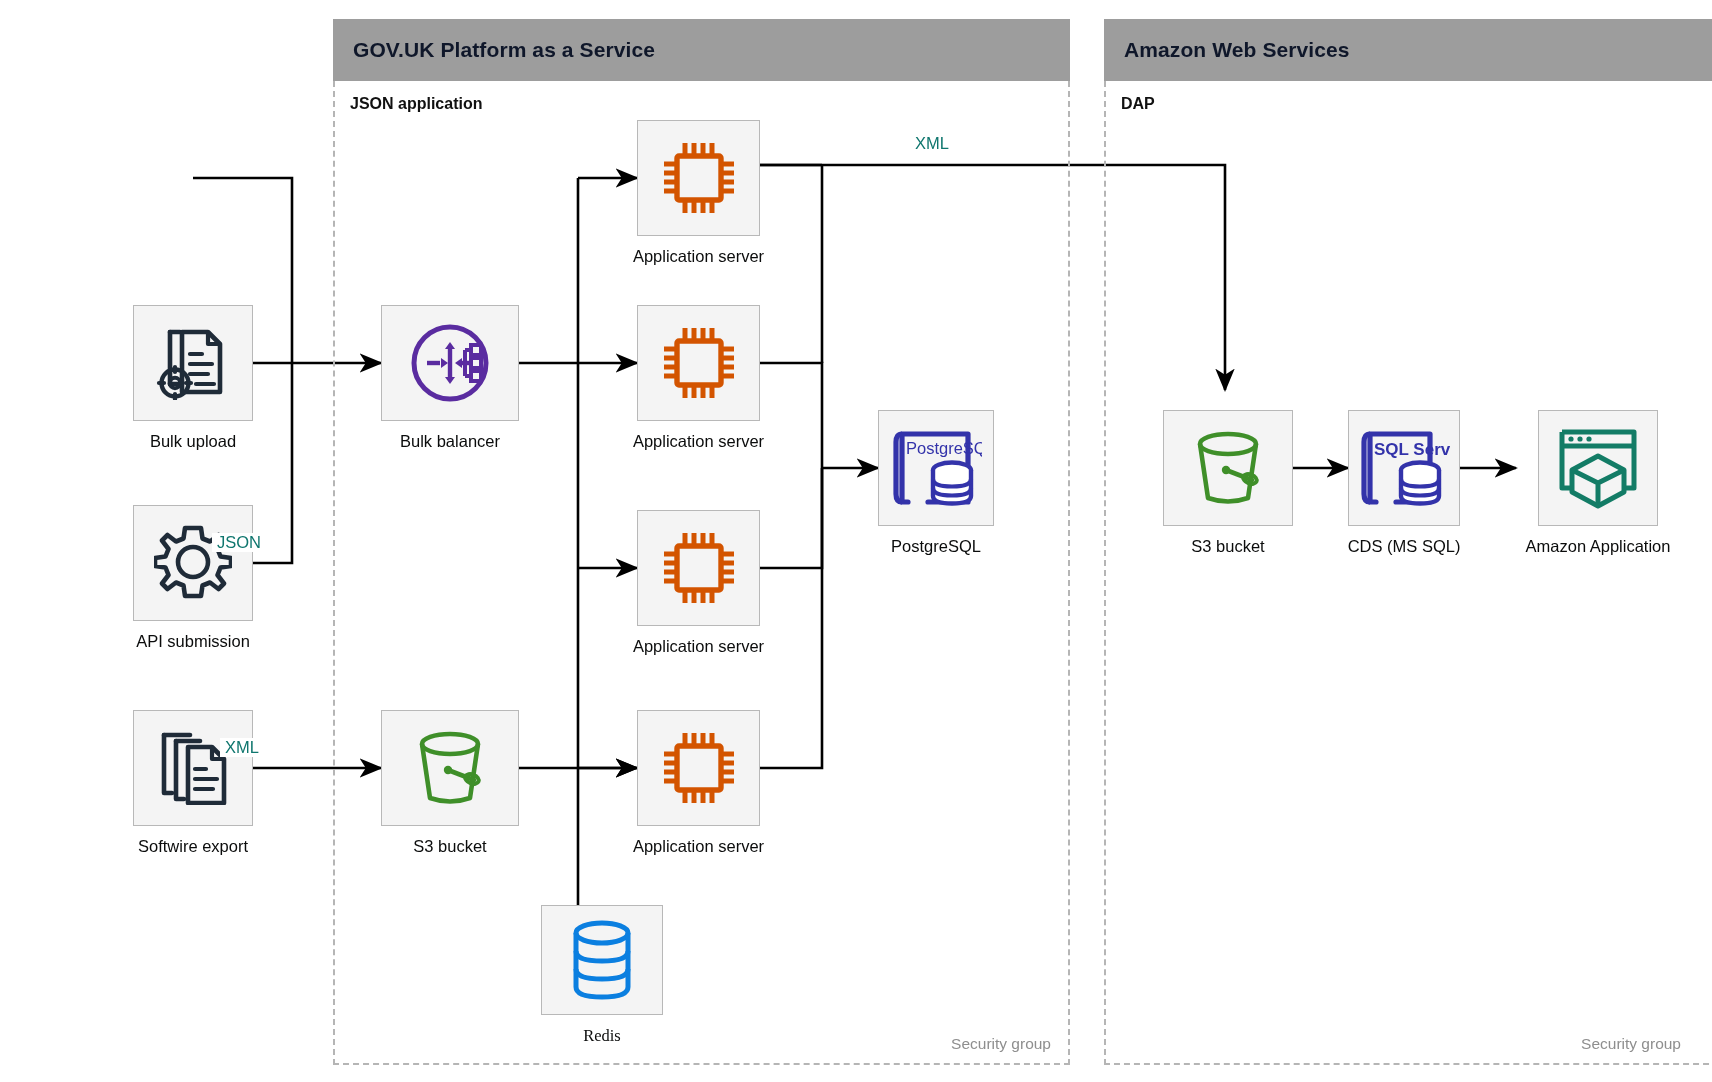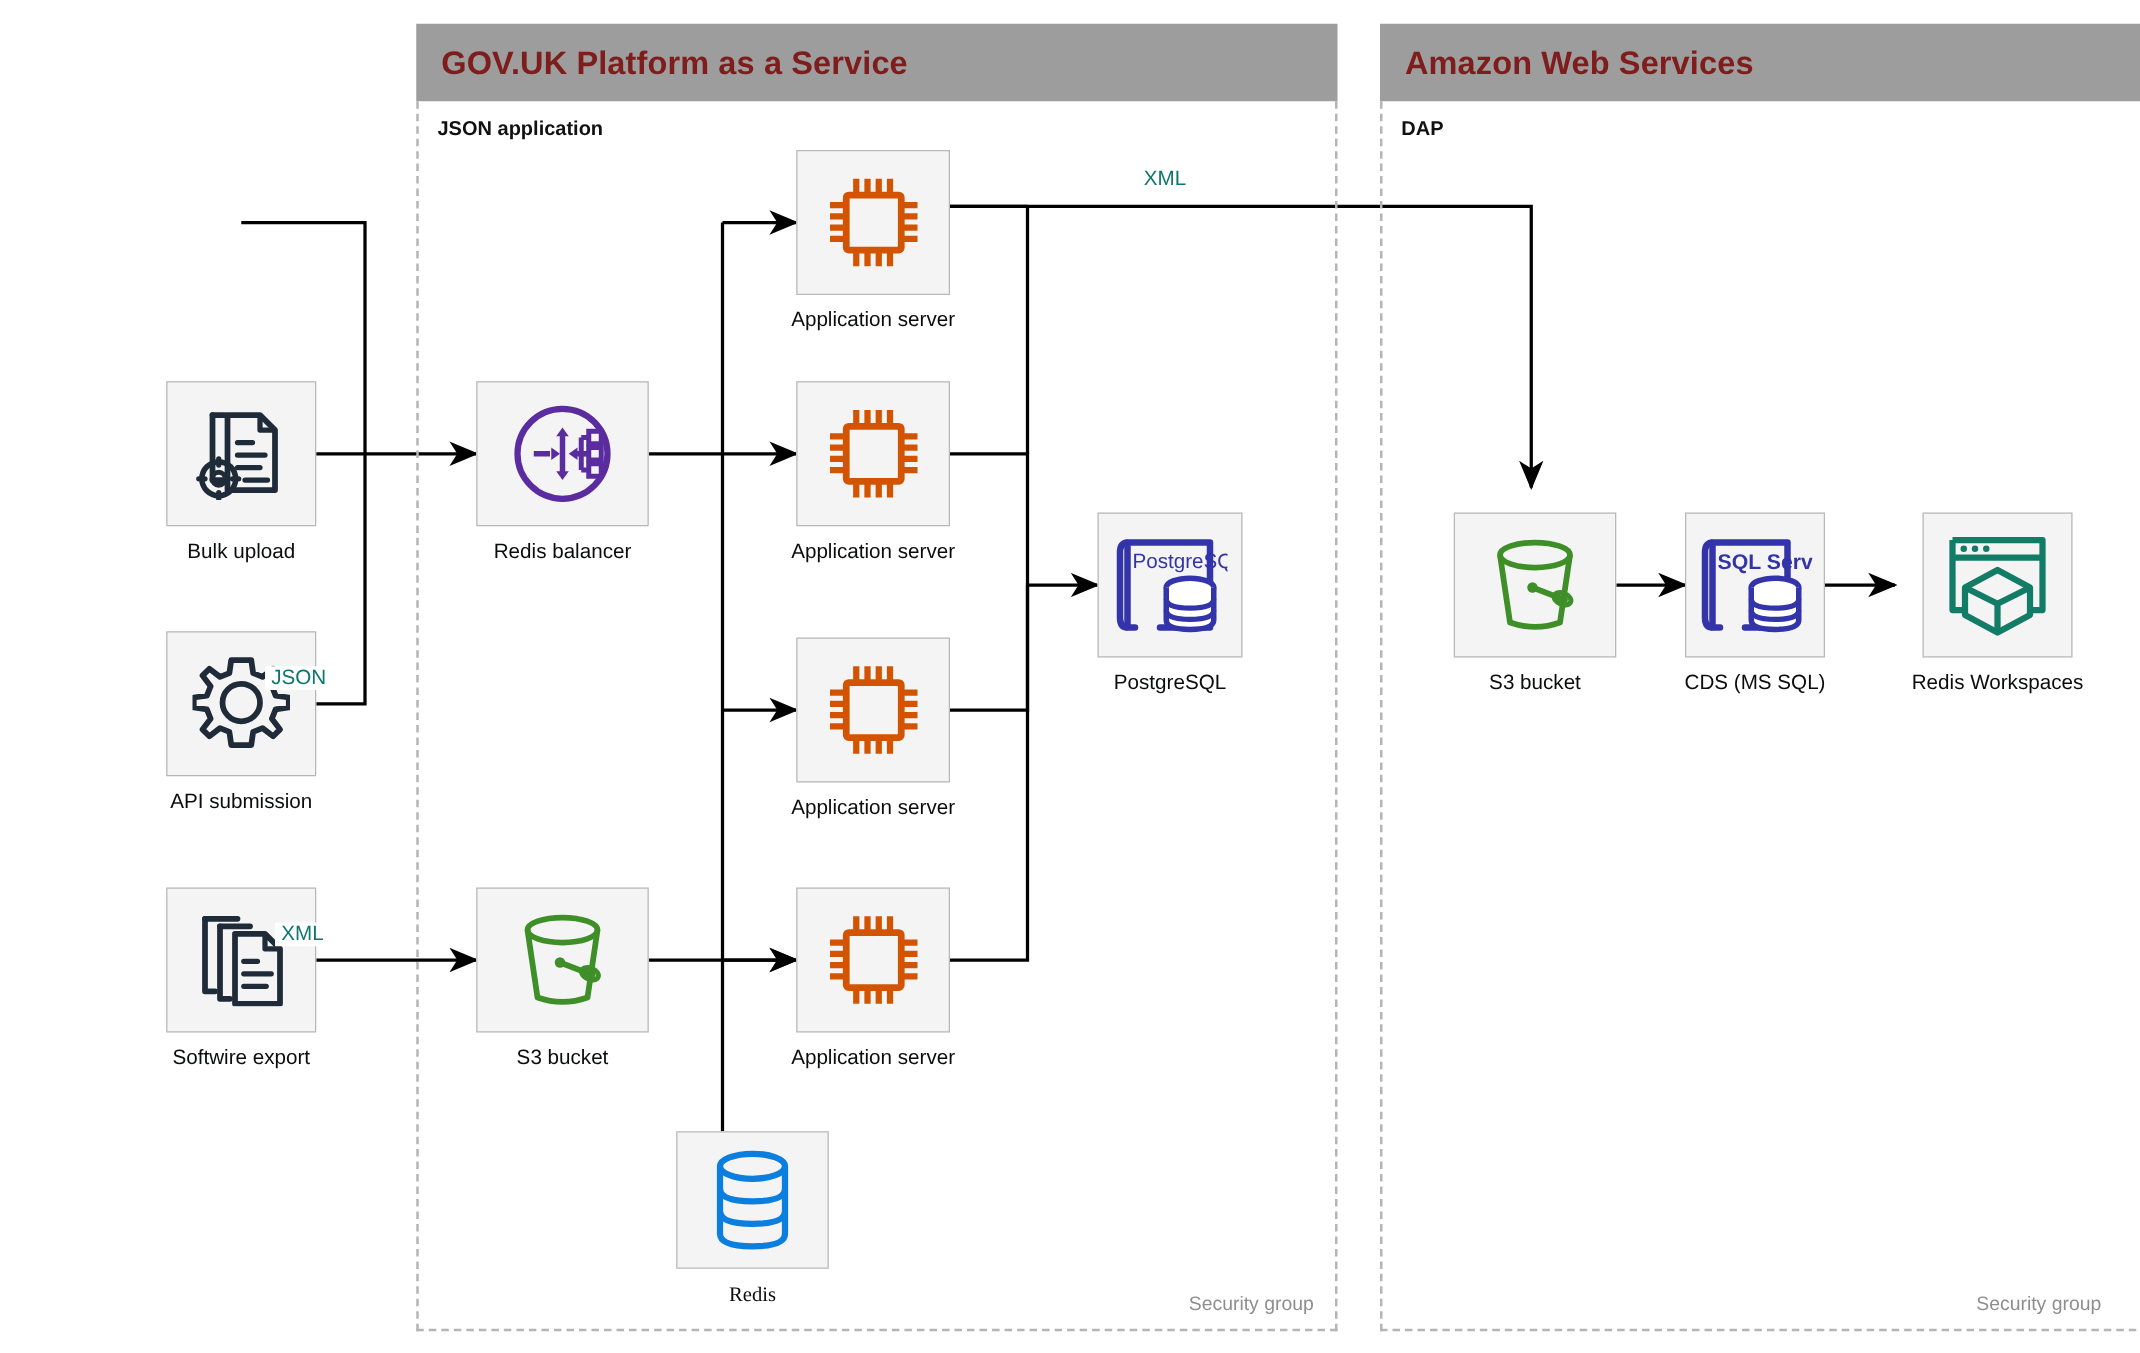--- a/index.html
+++ b/index.html
@@ -28,22 +28,22 @@
   }
   .zone-header {
     position: absolute;
     background: #9d9d9d;
     display: flex;
     align-items: center;
     box-sizing: border-box;
     padding-left: 20px;
   }
   .zone-header-text {
-    color: #7f1d1d;
-    font-size: 26px;
+    color: #0f172a;
+    font-size: 21px;
     font-weight: bold;
     letter-spacing: .1px;
   }
   .zone-box {
     position: absolute;
     border: 2px dashed #b5b5b5;
     box-sizing: border-box;
     background: transparent;
   }
   .zone-sub-title {
@@ -210,21 +210,21 @@
         <path d="M40,31 L50,31 L45,24 Z" fill="#5a2ca0"></path>
         <path d="M40,59 L50,59 L45,66 Z" fill="#5a2ca0"></path>
         <path d="M66,45 L56,45" stroke="#5a2ca0" stroke-width="4.4"></path>
         <path d="M57,40 L57,50 L50,45 Z" fill="#5a2ca0"></path>
         <path d="M60,32 L66,32 M60,32 L60,58 M60,58 L66,58 M60,45 L66,45" fill="none" stroke="#5a2ca0" stroke-width="4"></path>
         <rect x="66" y="27" width="10" height="10" fill="none" stroke="#5a2ca0" stroke-width="4"></rect>
         <rect x="66" y="40" width="10" height="10" fill="none" stroke="#5a2ca0" stroke-width="4"></rect>
         <rect x="66" y="53" width="10" height="10" fill="none" stroke="#5a2ca0" stroke-width="4"></rect>
       </svg>
     </div>
-    <div class="node-label">Redis balancer</div>
+    <div class="node-label">Bulk balancer</div>
   </div>
 
   <div class="node" style="left:637px; top:120px; width:123px;">
     <div class="node-icon" style="width:123px; height:116px;">
       <svg width="82" height="82" viewBox="0 0 82 82">
         <rect x="19" y="19" width="44" height="44" rx="2" fill="none" stroke="#d35400" stroke-width="5.4"></rect>
         <g stroke="#d35400" stroke-width="5" stroke-linecap="butt">
           <path d="M27,6 L27,18 M36,6 L36,18 M45,6 L45,18 M54,6 L54,18"></path>
           <path d="M27,64 L27,76 M36,64 L36,76 M45,64 L45,76 M54,64 L54,76"></path>
           <path d="M6,27 L18,27 M6,36 L18,36 M6,45 L18,45 M6,54 L18,54"></path>
@@ -357,20 +357,20 @@
       <svg width="84" height="84" viewBox="0 0 84 84">
         <path d="M6,6 L78,6 L78,62 L62,62 M22,62 L6,62 L6,6" fill="none" stroke="#137c66" stroke-width="5" stroke-linejoin="round"></path>
         <path d="M6,20 L78,20" fill="none" stroke="#137c66" stroke-width="5"></path>
         <circle cx="15" cy="13" r="2.6" fill="#137c66"></circle>
         <circle cx="24" cy="13" r="2.6" fill="#137c66"></circle>
         <circle cx="33" cy="13" r="2.6" fill="#137c66"></circle>
         <path d="M42,30 L68,44 L68,66 L42,80 L16,66 L16,44 Z" fill="#f4f4f4" stroke="#137c66" stroke-width="5" stroke-linejoin="round"></path>
         <path d="M16,44 L42,57 L68,44 M42,57 L42,80" fill="none" stroke="#137c66" stroke-width="5" stroke-linejoin="round"></path>
       </svg>
     </div>
-    <div class="node-label">Redis Workspaces</div>
+    <div class="node-label">Amazon Application</div>
   </div>
 
   <div class="edge-label" style="left:212px; top:533px;">JSON</div>
   <div class="edge-label" style="left:220px; top:738px;">XML</div>
   <div class="edge-label" style="left:910px; top:134px;">XML</div>
 
 </div>
 
 </body></html>

